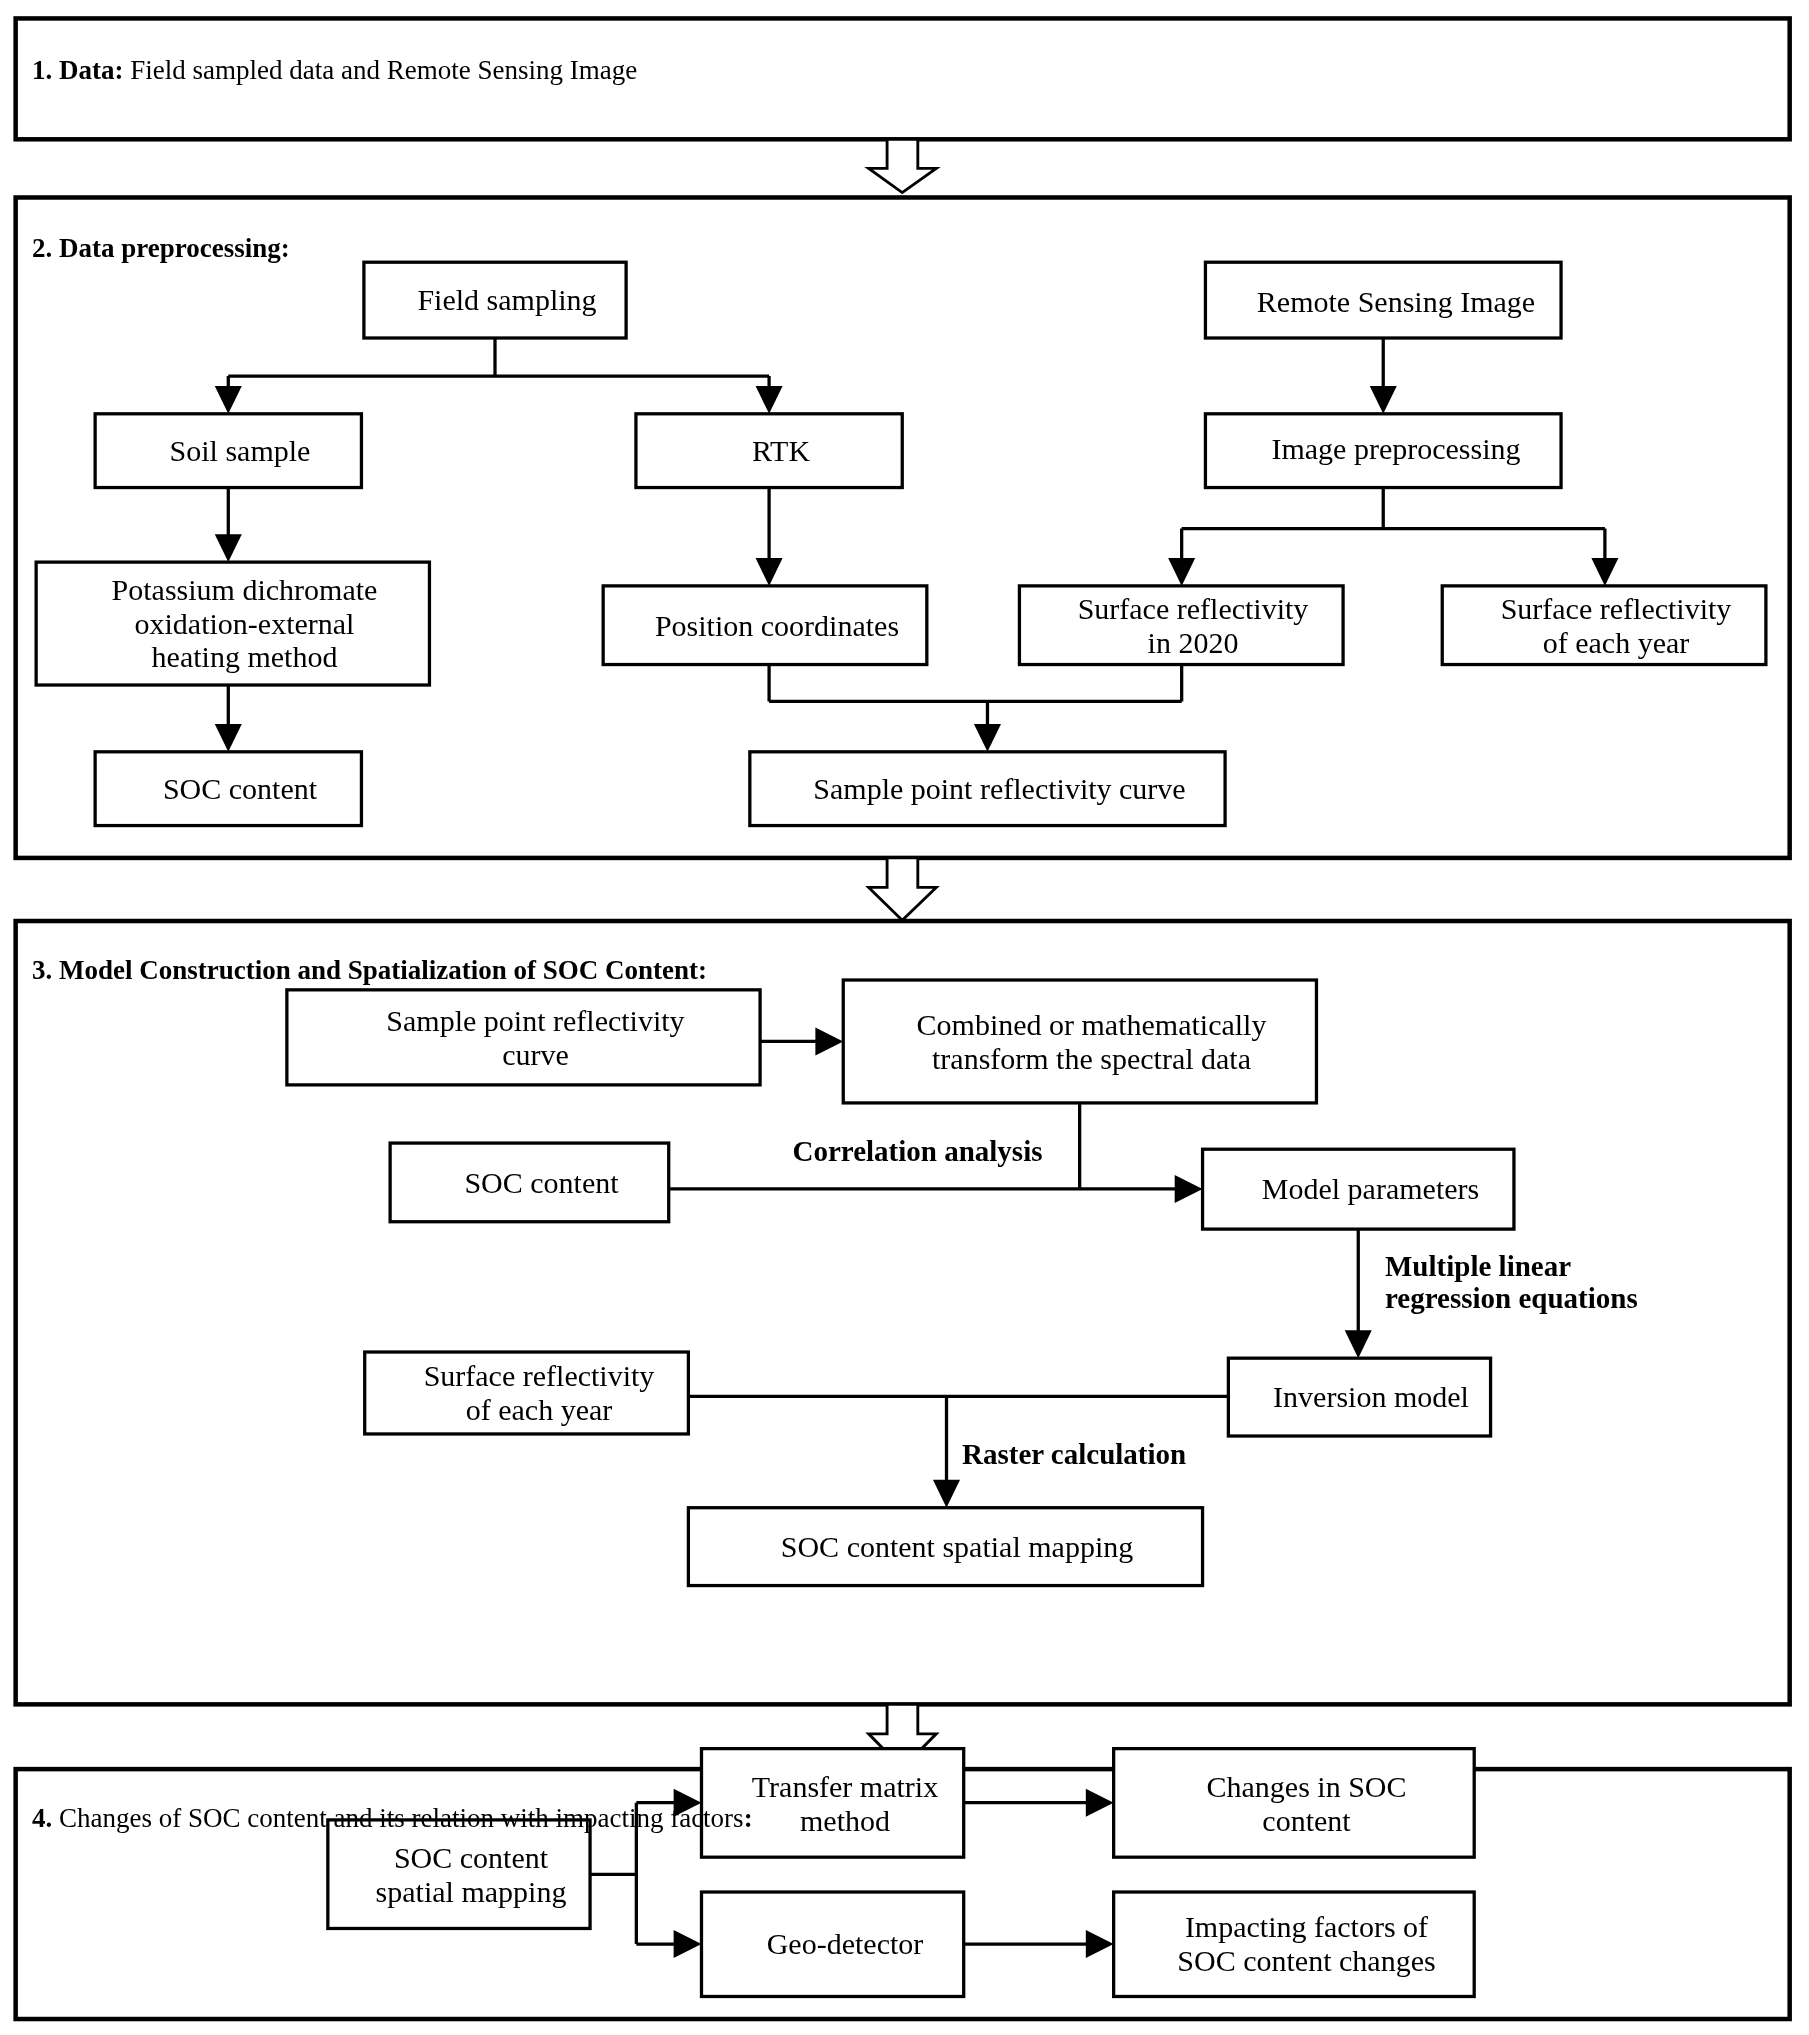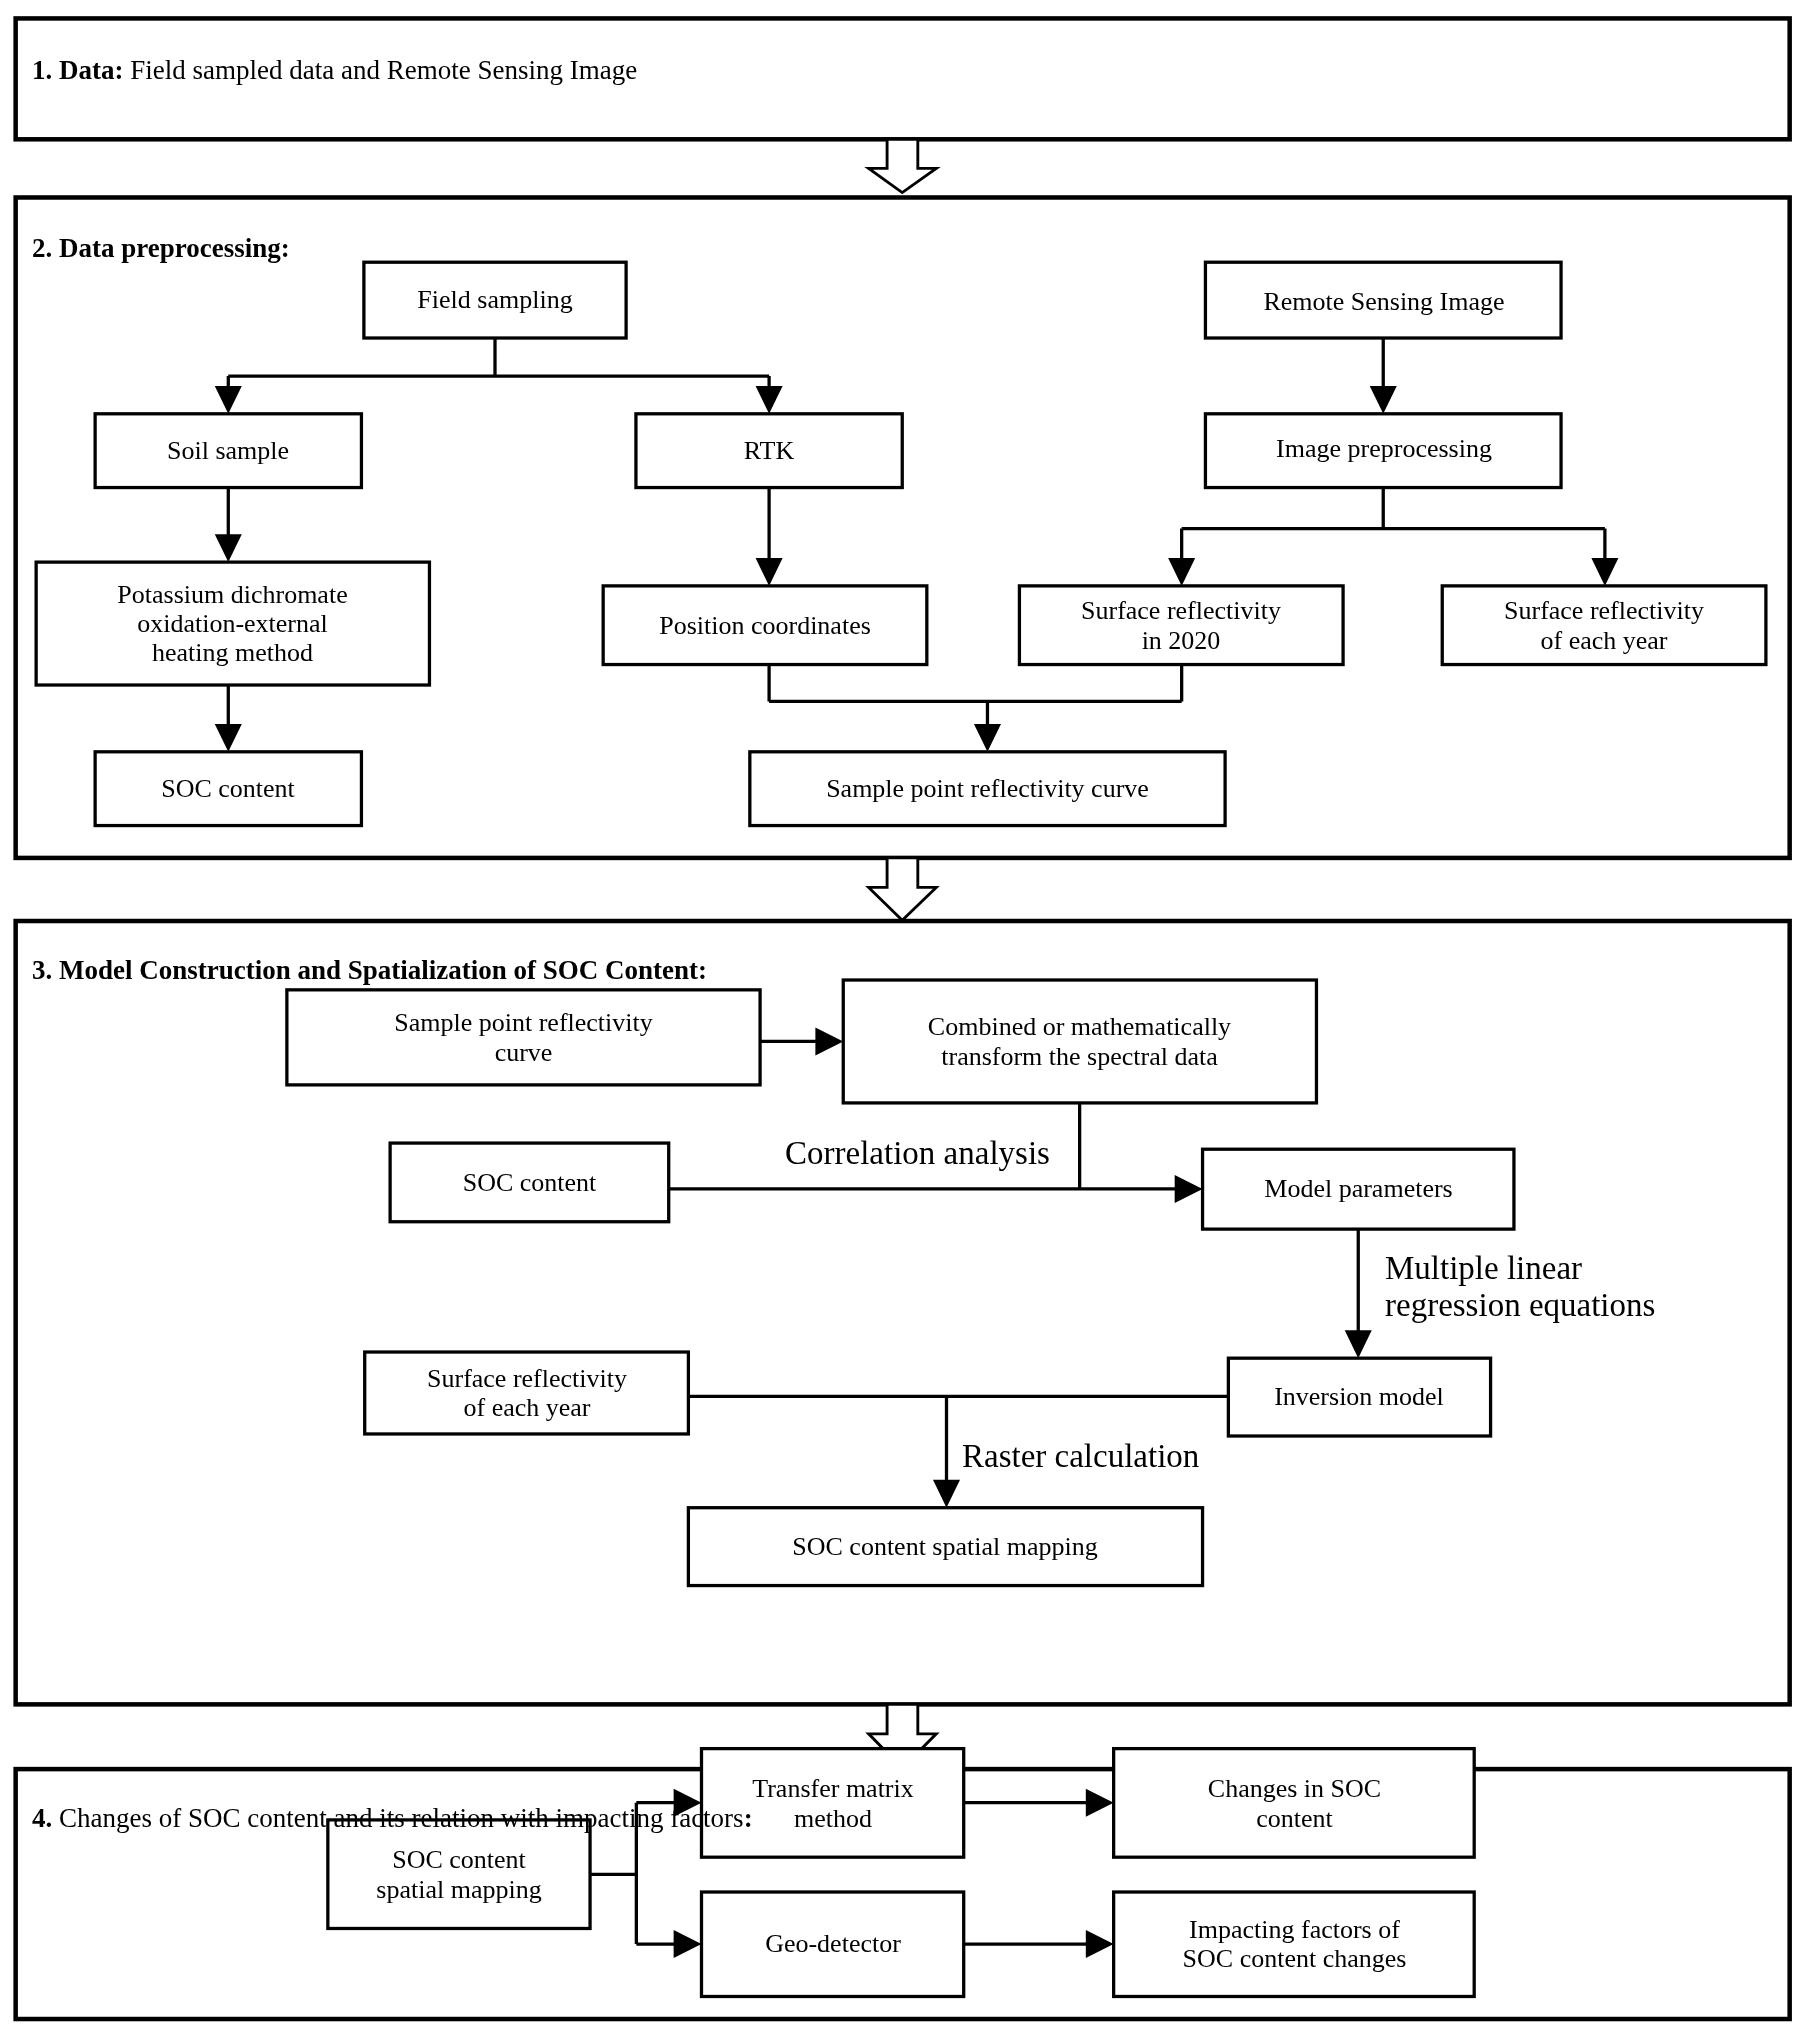--- a/index.html
+++ b/index.html
@@ -48,36 +48,38 @@
     stroke-linejoin: miter;
   }
   .txt {
     position: absolute;
     color: #000000;
     font-family: "Liberation Serif", "DejaVu Serif", serif;
     white-space: pre;
     line-height: 1.12;
   }
   .node-label {
-    font-size: 26px;
+    font-size: 30px;
     text-align: center;
     display: flex;
     align-items: center;
     justify-content: center;
     flex-direction: column;
+    padding-left: 12px;
   }
   .sec-title {
     font-size: 27px;
     white-space: nowrap;
   }
   .sec-title b { font-weight: bold; }
   .edge-label {
-    font-size: 33px;
+    font-size: 29px;
     white-space: pre;
     text-align: center;
+    font-weight: bold;
   }
 </style>
 </head>
 <body>
 
 <div id="root">
 
   <svg class="layer" viewBox="0 0 4415 4967">
 
     <rect class="sec-box" x="38" y="45" width="4330" height="295"></rect>

